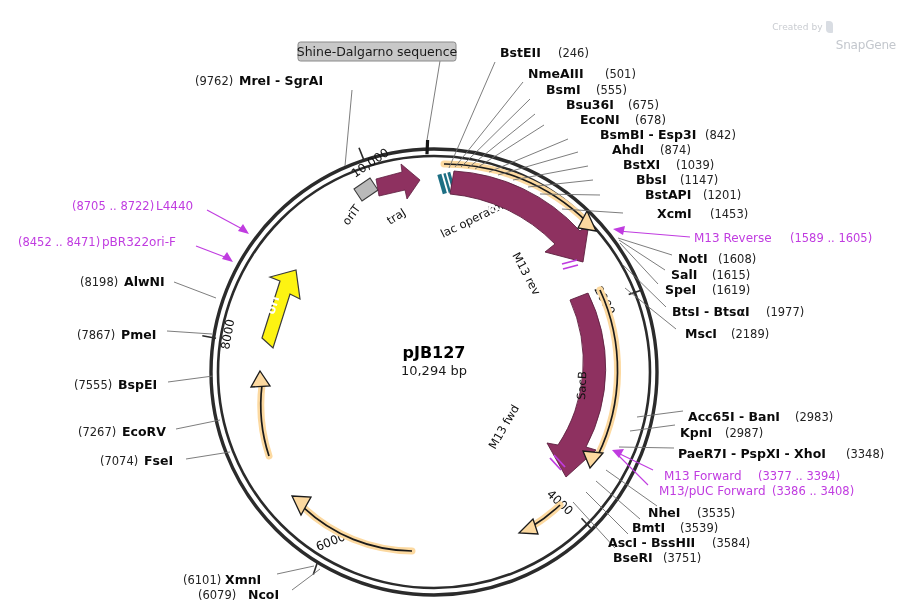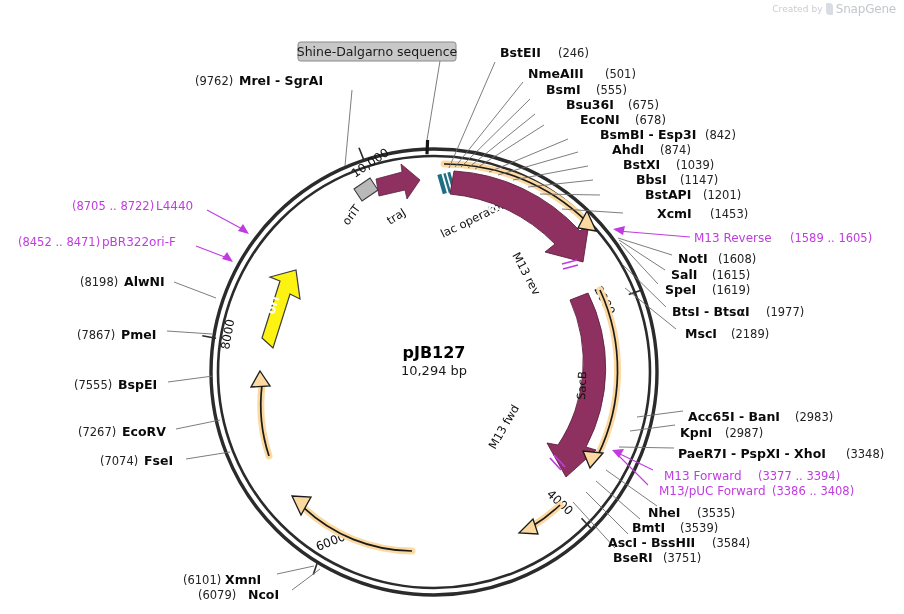--- a/index.html
+++ b/index.html
@@ -12,21 +12,21 @@
   }
   #stage{position:absolute;left:0;top:0;width:904px;height:614px;}
   svg#map{position:absolute;left:0;top:0;width:904px;height:614px;}
 
   
   .wm{
     position:absolute;right:8px;top:2px;
     display:flex;align-items:center;gap:3px;
     font-size:9px;color:#c9ccd1;letter-spacing:.1px;
   }
-  .wm .wm-brand{font-size:12px;color:#c3c7cd;font-weight:500;letter-spacing:-.2px;}
+  .wm .wm-brand{font-size:12px;color:#c3c7cd;font-weight:500;letter-spacing:-.2px;margin-top:36px;}
   .wm .wm-logo{
     display:inline-block;width:7px;height:12px;
     background:#d9dde3;
     border-radius:1px 4px 1px 4px;
   }
 
   
   text{font-family:"DejaVu Sans","Liberation Sans",sans-serif;}
   .enz-name{font-size:12.5px;font-weight:bold;fill:#0a0a0a;}
   .enz-pos{font-size:11.5px;fill:#222222;}

